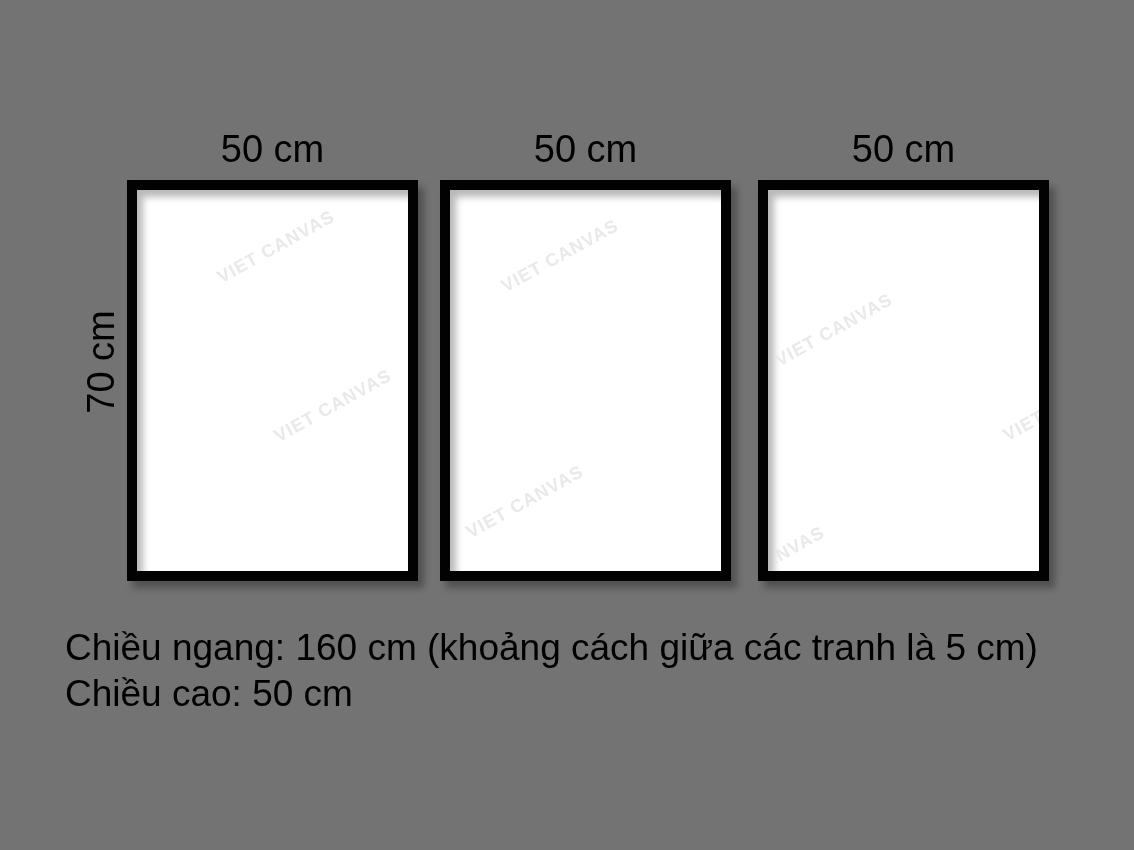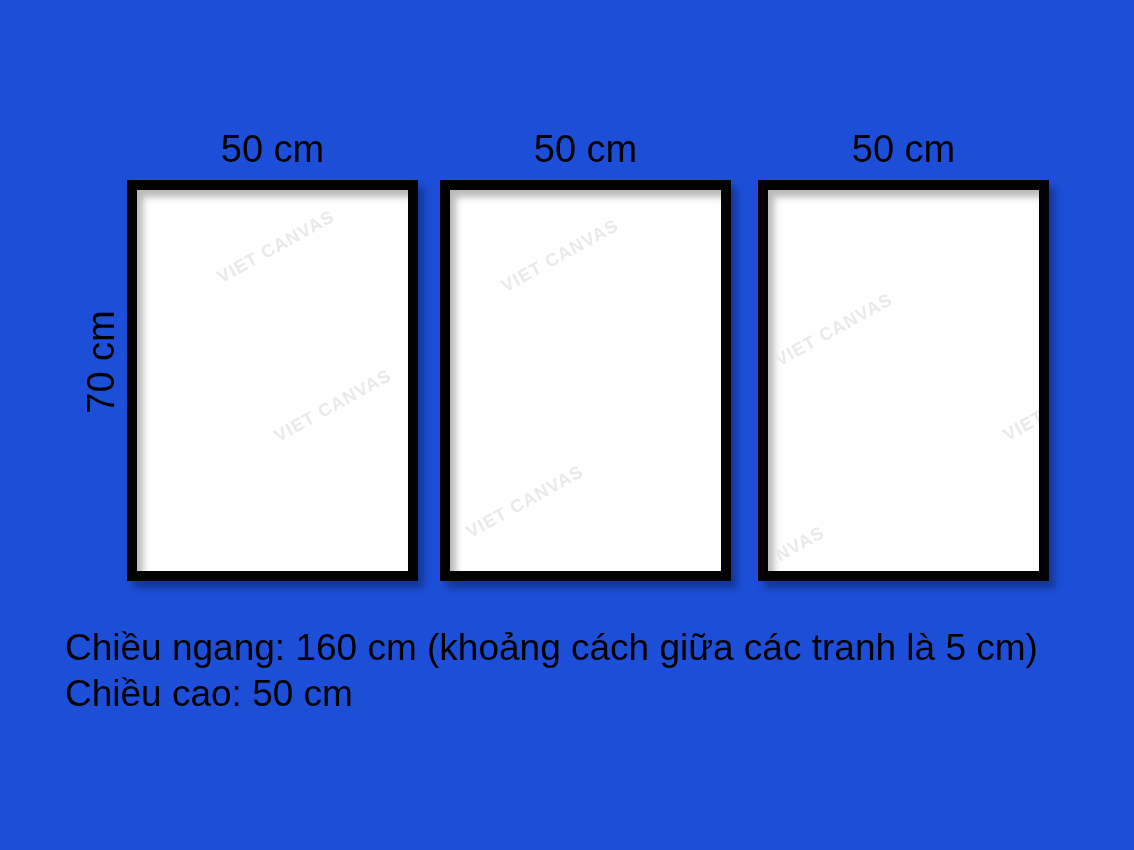--- a/index.html
+++ b/index.html
@@ -4,21 +4,21 @@
 <style>
   html, body {
     margin: 0;
     padding: 0;
     background: #ffffff;
   }
   .stage {
     position: relative;
     width: 1134px;
     height: 850px;
-    background: #1d4ed8;
+    background: #737373;
     overflow: hidden;
     font-family: "Liberation Sans", sans-serif;
     color: #000000;
   }
 
   
   .frame {
     position: absolute;
     top: 180px;
     width: 291px;

